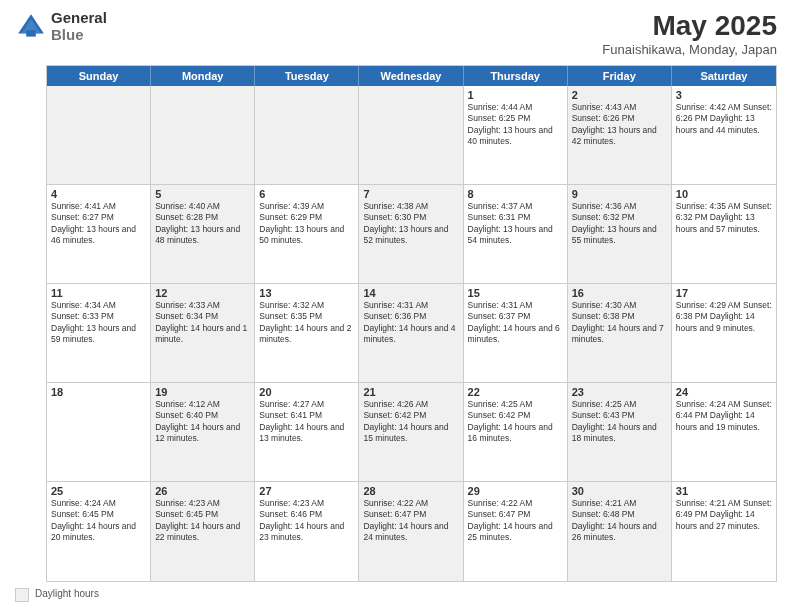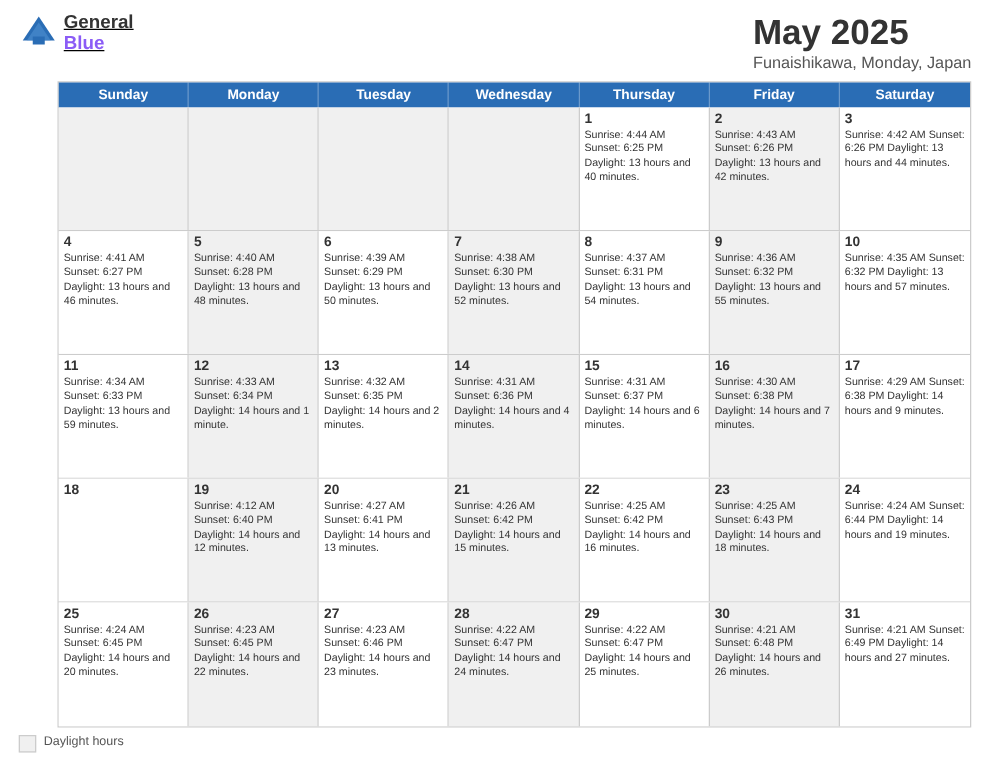--- a/index.html
+++ b/index.html
@@ -18,45 +18,44 @@
       flex-direction: column;
     }
     .header {
       display: flex;
       justify-content: space-between;
       align-items: flex-start;
       margin-bottom: 8px;
     }
     .logo {
       display: flex;
-      align-items: flex-start;
+      align-items: flex-end;
       gap: 4px;
-      text-decoration: underline;
     }
     .logo-text {
       display: flex;
       flex-direction: column;
       line-height: 1.1;
     }
     .logo-general {
       font-size: 15px;
       font-weight: bold;
       color: #333;
     }
     .logo-blue {
       font-size: 15px;
       font-weight: bold;
-      color: #8b5cf6;
+      color: #737373;
     }
     .logo-icon {
       width: 32px;
       height: 32px;
     }
     .title-block {
-      text-align: left;
+      text-align: right;
     }
     .title-month {
       font-size: 28px;
       font-weight: bold;
       color: #333;
     }
     .title-location {
       font-size: 13px;
       color: #555;
     }

